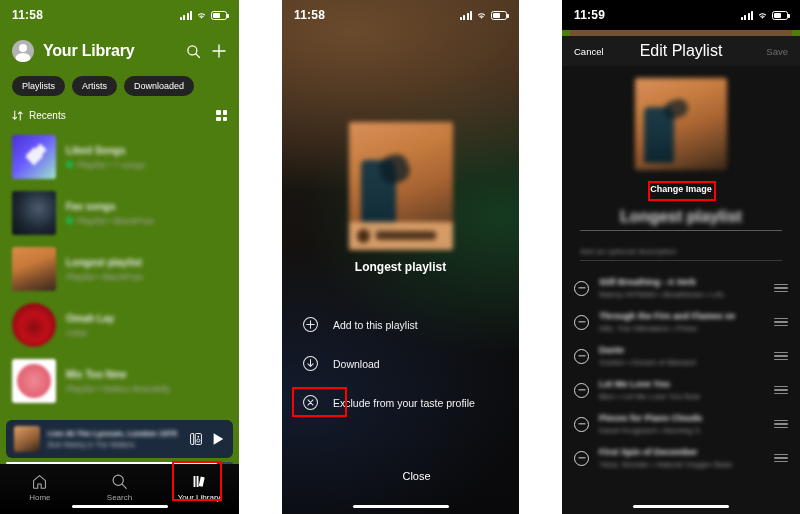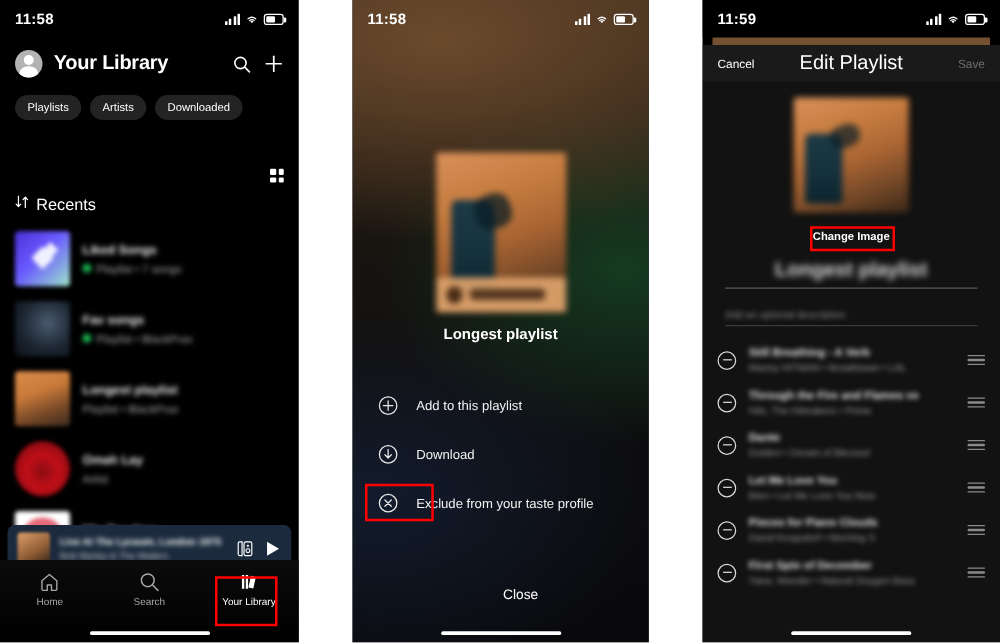--- a/index.html
+++ b/index.html
@@ -7,21 +7,21 @@
   html, body {
     width: 800px; height: 514px;
     background: #ffffff;
     font-family: "Liberation Sans", sans-serif;
     overflow: hidden;
   }
   .board { position: relative; width: 800px; height: 514px; background:#fff; }
 
   .phone {
     position: absolute; top: 0; height: 514px;
-    background: #000000; overflow: hidden;
+    background: #4d7c0f; overflow: hidden;
   }
   #panel1 { left: 0;   width: 239px; }
   #panel2 { left: 282px; width: 237px; }
   #panel3 { left: 562px; width: 238px; }
 
   
   .statusbar {
     position: relative; height: 30px; width:100%;
     display: flex; align-items: center; justify-content: space-between;
     padding: 0 12px; z-index: 40;
@@ -47,21 +47,21 @@
                  width:15px;height:11px;border-radius:50% 50% 0 0;background:#fff;}
   .lib-title { color:#fff; font-size:16px; font-weight:700; margin-left:9px; flex:1; letter-spacing:-0.2px;}
   .hdr-icon { color:#fff; margin-left:10px; display:flex; align-items:center; }
 
   .chips { display:flex; gap:7px; padding: 8px 12px 10px 12px; }
   .chip { background:#232323; color:#fff; font-size:9px; border-radius:20px;
           padding:5px 10px; white-space:nowrap; }
 
   .recents-row { display:flex; align-items:center; justify-content:space-between;
                  padding: 4px 12px 8px 12px; }
-  .recents-left { display:flex; align-items:flex-start; gap:6px; color:#fff; font-size:13px;margin-top:46px; }
+  .recents-left { display:flex; align-items:flex-start; gap:6px; color:#fff; font-size:10px; }
   .grid-icon { display:grid; grid-template-columns:1fr 1fr; gap:2px; width:11px;height:11px;}
   .grid-icon i{display:block;background:#fff;border-radius:1px;}
 
   .rows { padding: 0 0 4px 0; }
   .row { display:flex; align-items:center; gap:10px; padding: 6px 12px; }
   .thumb { width:44px;height:44px;flex:0 0 auto; border-radius:3px; background:#333;
            filter: blur(1.6px); }
   .thumb.liked { border-radius:3px;
      background: linear-gradient(135deg,#4a2fd6 0%,#6a5bff 45%,#9ee6c9 100%);
      position:relative; }
@@ -90,21 +90,21 @@
             background:linear-gradient(150deg,#e0a06a,#8c5a33 60%,#2b2118);
             filter: blur(1.4px);}
   .mp-meta { flex:1; min-width:0; }
   .mp-t { color:#fff; font-size:8px; font-weight:600; filter:blur(2px); white-space:nowrap; overflow:hidden;}
   .mp-s { color:#c8c8c8; font-size:7.5px; margin-top:2px; filter:blur(2px); white-space:nowrap; overflow:hidden;}
   .mp-icon { color:#fff; display:flex; align-items:center; flex:0 0 auto; }
   .mp-progress { position:absolute; left:6px; right:6px; bottom:50px; height:2px; background:#3a4758; border-radius:2px;}
   .mp-progress i { display:block; height:100%; width:93%; background:#fff; border-radius:2px;}
 
   
-  .tabbar { position:absolute; left:0; right:0; bottom:0; height:66px;
+  .tabbar { position:absolute; left:0; right:0; bottom:0; height:50px;
             display:flex; align-items:flex-start; justify-content:space-around; padding-top:5px;
             background: linear-gradient(to bottom, #0b0b0b, #000); }
   .tab { display:flex; flex-direction:column; align-items:center; gap:3px; width:66px; padding-top:4px;}
   .tab .lbl { font-size:8px; color:#a7a7a7; }
   .tab.active .lbl { color:#fff; }
   .tab svg { display:block; }
   .home-indicator { position:absolute; left:50%; transform:translateX(-50%); bottom:6px;
                     width:96px; height:3.5px; border-radius:3px; background:#fff; }
 
   

